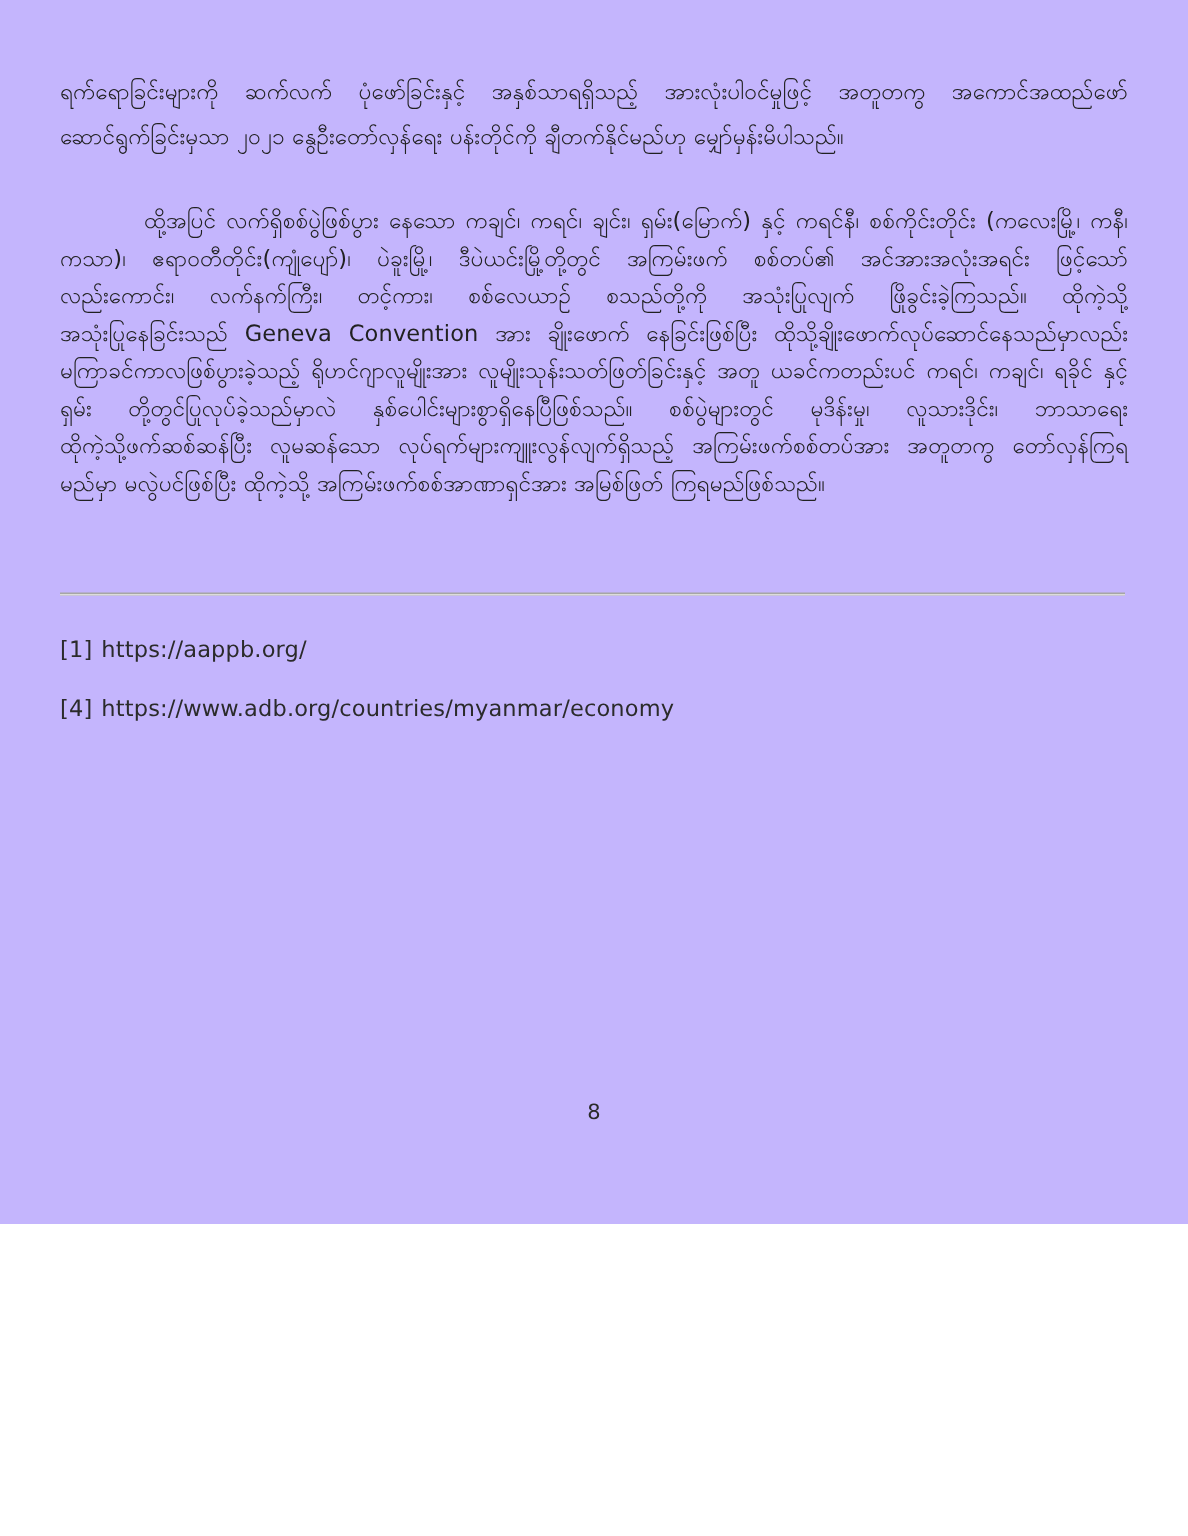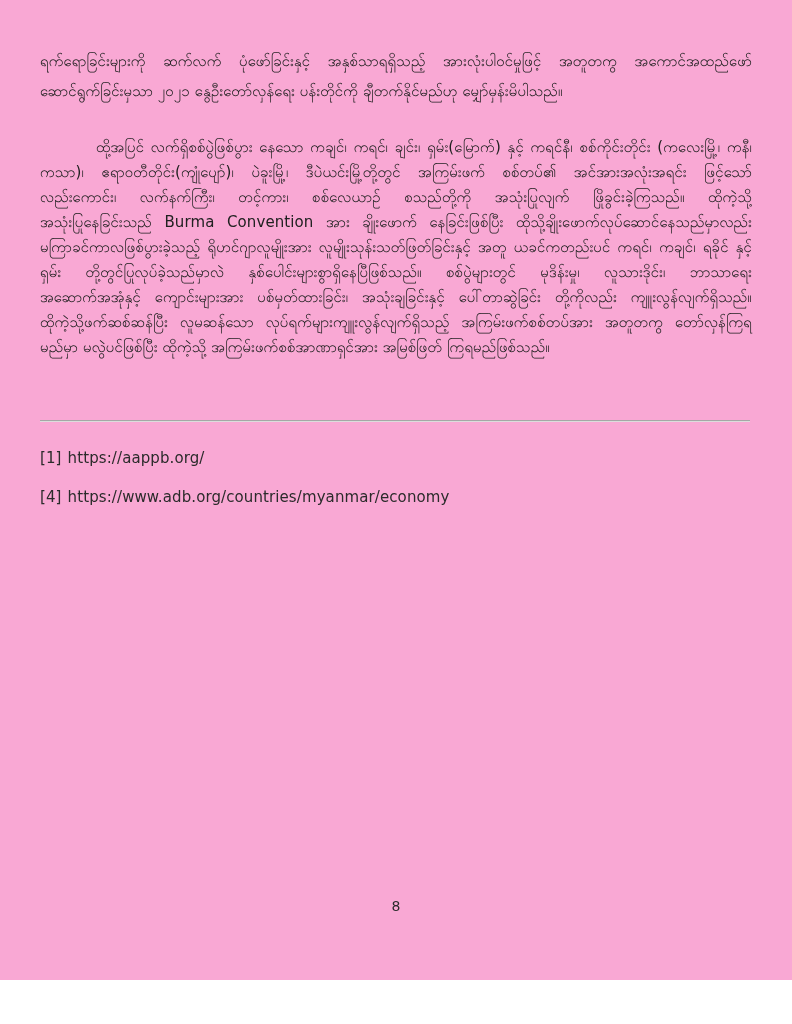--- a/index.html
+++ b/index.html
@@ -5,22 +5,22 @@
     * { margin: 0; padding: 0; box-sizing: border-box; }
     html, body {
       width: 792px;
       height: 1024px;
       background: #ffffff;
       font-family: "DejaVu Sans", sans-serif;
     }
     .page {
       position: relative;
       width: 792px;
-      height: 980px;
-      background: #f9a8d4;
+      height: 816px;
+      background: #c4b5fd;
       padding: 44px 40px 0 40px;
       overflow: hidden;
     }
     .body-text {
       color: #212121;
       font-size: 15px;
     }
     .para { width: 712px; }
     .para-1 { margin-top: 2px; }
     .para-1 .line { line-height: 30px; }
@@ -76,24 +76,23 @@
 
   <div class="body-text para para-1">
     <div class="line">ရက်ရောခြင်းများကို ဆက်လက် ပုံဖော်ခြင်းနှင့် အနှစ်သာရရှိသည့် အားလုံးပါဝင်မှုဖြင့် အတူတကွ အကောင်အထည်ဖော်</div>
     <div class="line last">ဆောင်ရွက်ခြင်းမှသာ ၂၀၂၁ နွေဦးတော်လှန်ရေး ပန်းတိုင်ကို ချီတက်နိုင်မည်ဟု မျှော်မှန်းမိပါသည်။</div>
   </div>
 
   <div class="body-text para para-2">
     <div class="line indent-first">ထို့အပြင် လက်ရှိစစ်ပွဲဖြစ်ပွား နေသော ကချင်၊ ကရင်၊ ချင်း၊ ရှမ်း(မြောက်) နှင့် ကရင်နီ၊ စစ်ကိုင်းတိုင်း (ကလေးမြို့၊ ကနီ၊</div>
     <div class="line">ကသာ)၊ ဧရာဝတီတိုင်း(ကျုံပျော်)၊ ပဲခူးမြို့၊ ဒီပဲယင်းမြို့တို့တွင် အကြမ်းဖက် စစ်တပ်၏ အင်အားအလုံးအရင်း ဖြင့်သော်</div>
     <div class="line">လည်းကောင်း၊ လက်နက်ကြီး၊ တင့်ကား၊ စစ်လေယာဉ် စသည်တို့ကို အသုံးပြုလျက် ဖြိုခွင်းခဲ့ကြသည်။ ထိုကဲ့သို့</div>
-    <div class="line">အသုံးပြုနေခြင်းသည် Burma Convention အား ချိုးဖောက် နေခြင်းဖြစ်ပြီး ထိုသို့ချိုးဖောက်လုပ်ဆောင်နေသည်မှာလည်း</div>
+    <div class="line">အသုံးပြုနေခြင်းသည် Geneva Convention အား ချိုးဖောက် နေခြင်းဖြစ်ပြီး ထိုသို့ချိုးဖောက်လုပ်ဆောင်နေသည်မှာလည်း</div>
     <div class="line">မကြာခင်ကာလဖြစ်ပွားခဲ့သည့် ရိုဟင်ဂျာလူမျိုးအား လူမျိုးသုန်းသတ်ဖြတ်ခြင်းနှင့် အတူ ယခင်ကတည်းပင် ကရင်၊ ကချင်၊ ရခိုင် နှင့်</div>
     <div class="line">ရှမ်း တို့တွင်ပြုလုပ်ခဲ့သည်မှာလဲ နှစ်ပေါင်းများစွာရှိနေပြီဖြစ်သည်။ စစ်ပွဲများတွင် မုဒိန်းမှု၊ လူသားဒိုင်း၊ ဘာသာရေး</div>
-    <div class="line">အဆောက်အအုံနှင့် ကျောင်းများအား ပစ်မှတ်ထားခြင်း၊ အသုံးချခြင်းနှင့် ပေါ်တာဆွဲခြင်း တို့ကိုလည်း ကျူးလွန်လျက်ရှိသည်။</div>
     <div class="line">ထိုကဲ့သို့ဖက်ဆစ်ဆန်ပြီး လူမဆန်သော လုပ်ရက်များကျူးလွန်လျက်ရှိသည့် အကြမ်းဖက်စစ်တပ်အား အတူတကွ တော်လှန်ကြရ</div>
     <div class="line last">မည်မှာ မလွဲပင်ဖြစ်ပြီး ထိုကဲ့သို့ အကြမ်းဖက်စစ်အာဏာရှင်အား အမြစ်ဖြတ် ကြရမည်ဖြစ်သည်။</div>
   </div>
 
   <div class="divider"></div>
 
   <div class="footnotes">
     <div class="footnote">
       <span class="marker">[1]</span><span>https://aappb.org/</span>
     </div>

